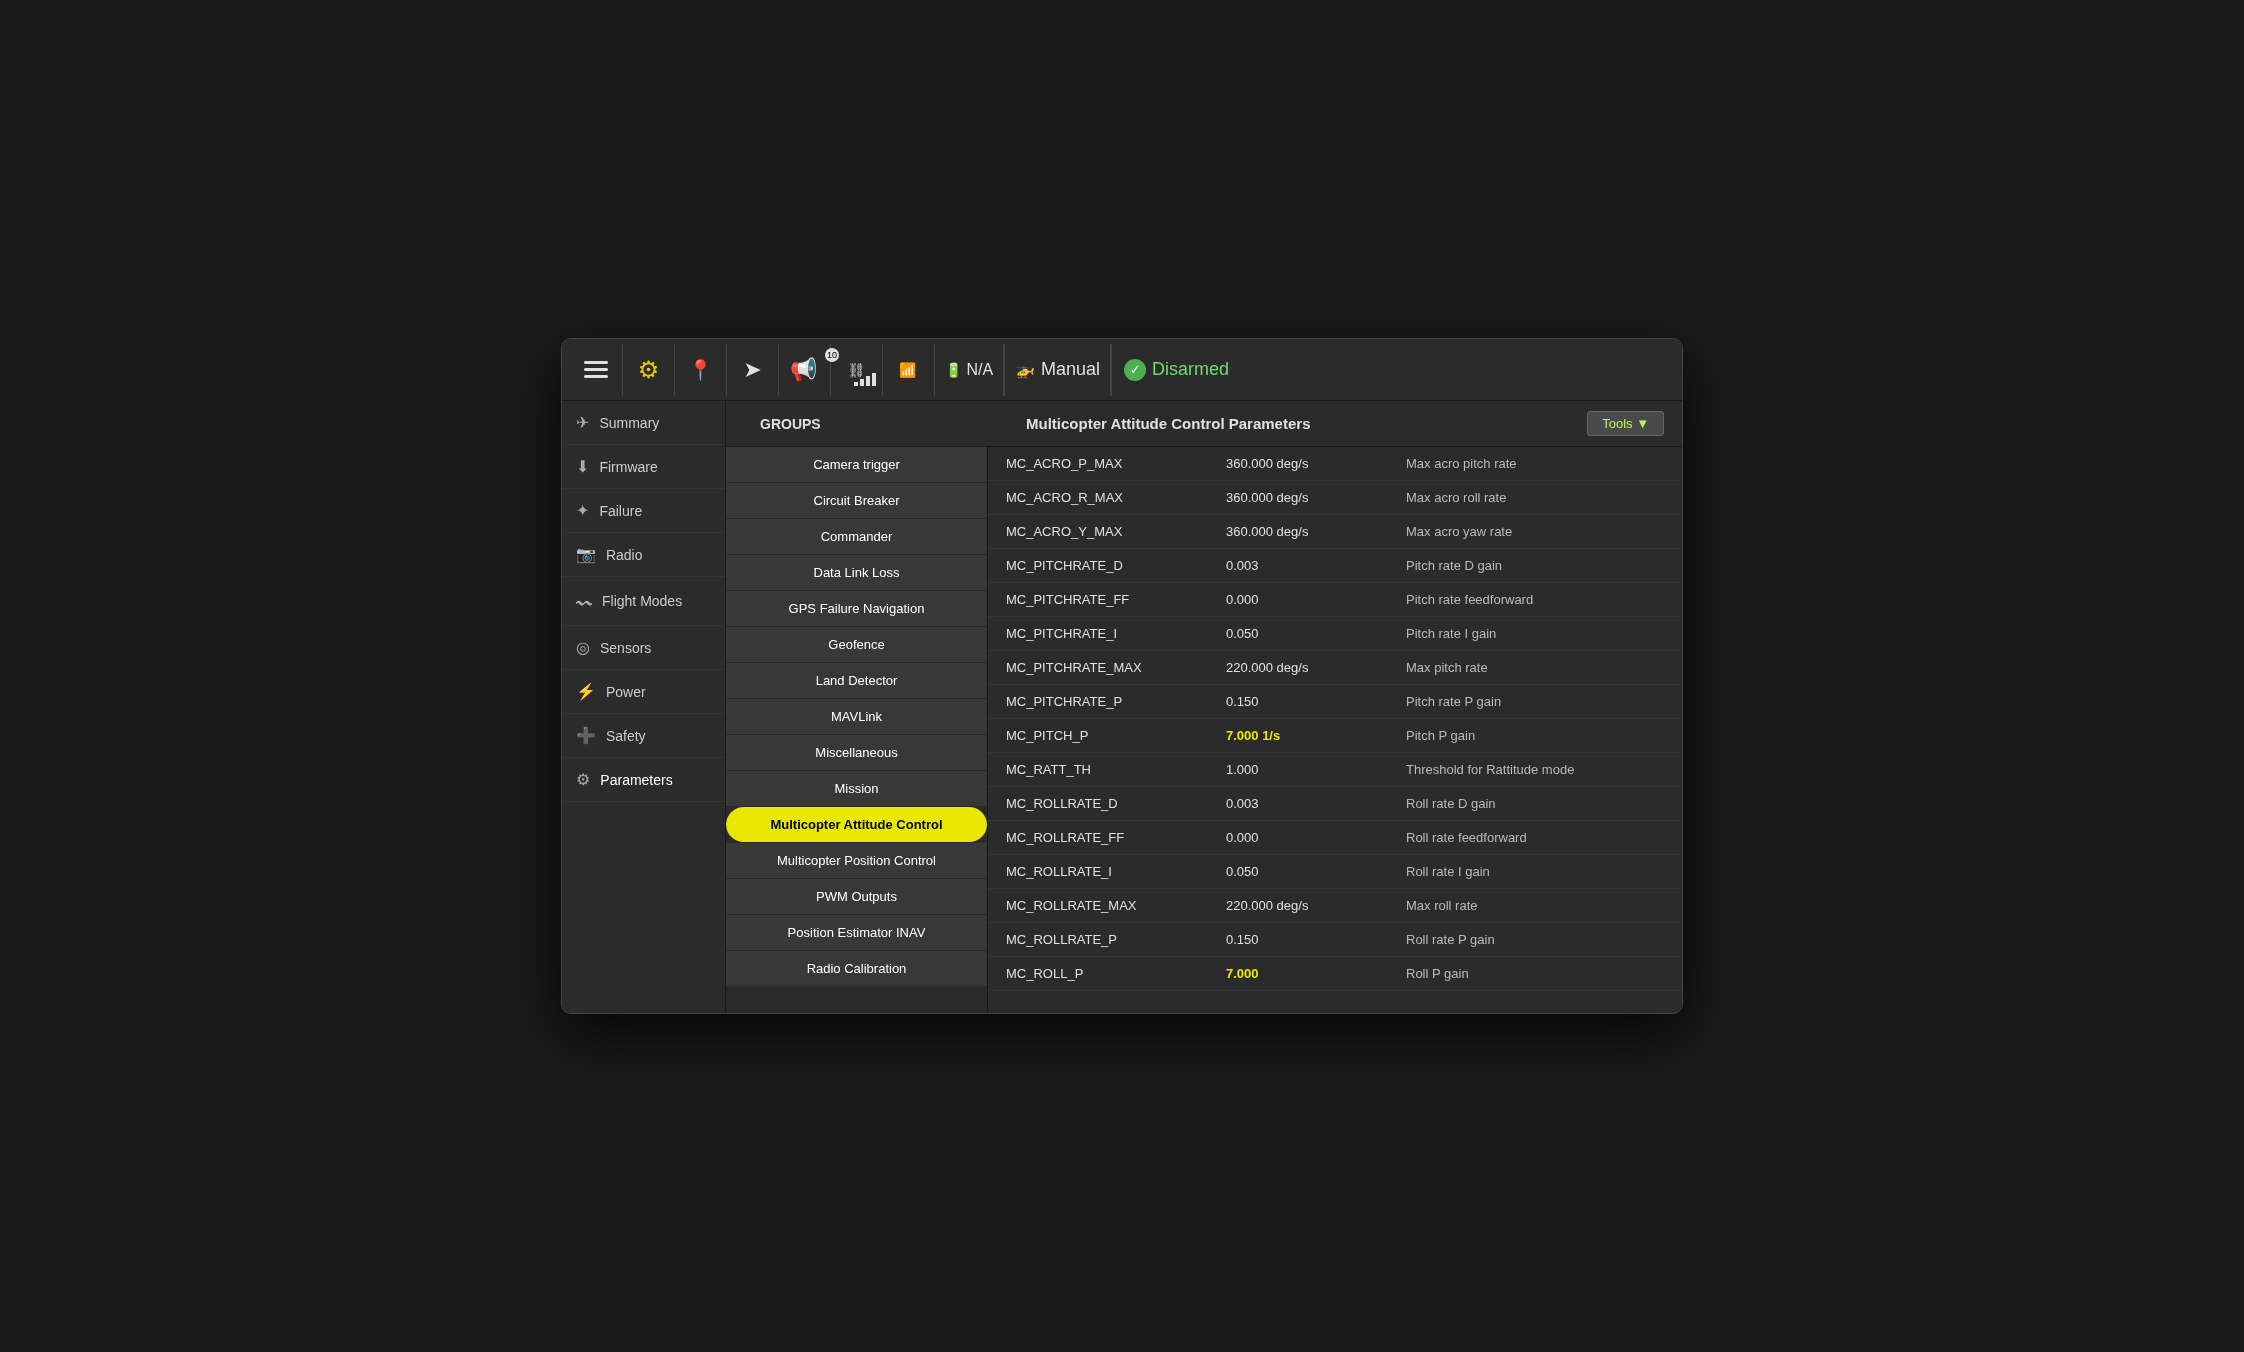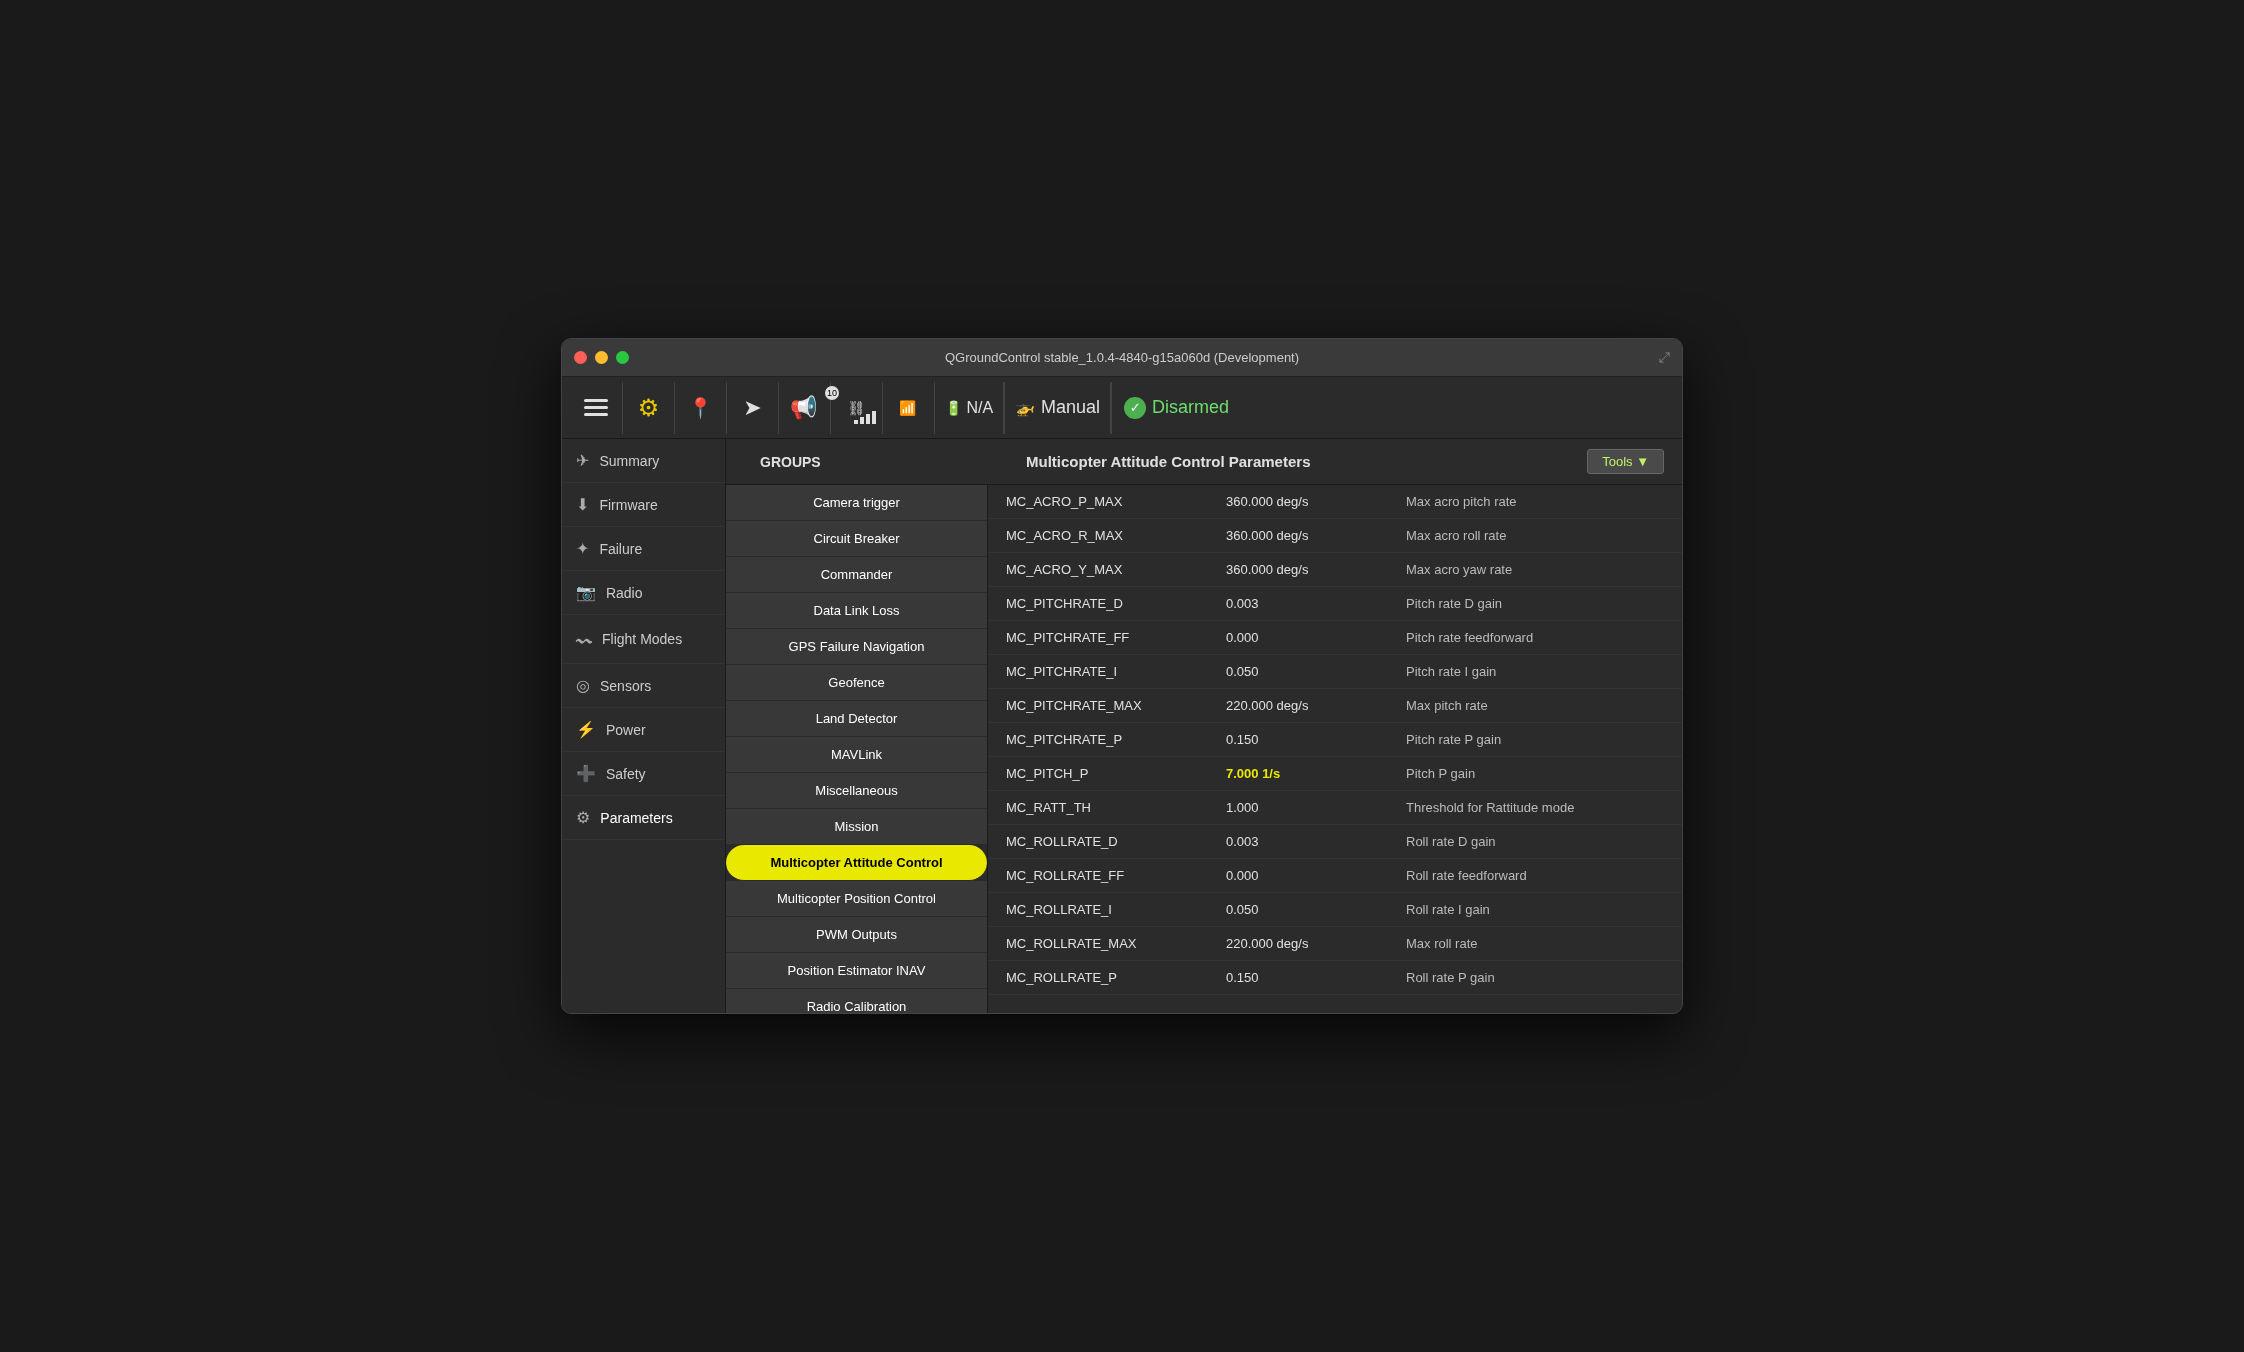--- a/index.html
+++ b/index.html
@@ -267,29 +267,20 @@
       height: 3px;
       background: #e0e0e0;
       border-radius: 2px;
     }
   </style>
 </head>
 <body>
 
 <div class="window">
 
-  <div class="titlebar">
-    <div class="window-controls">
-      <button class="wc-btn wc-close"></button>
-      <button class="wc-btn wc-min"></button>
-      <button class="wc-btn wc-max"></button>
-    </div>
-    <span class="title-text">QGroundControl stable_1.0.4-4840-g15a060d (Development)</span>
-    <span class="window-expand">⤢</span>
-  </div>
 
   <div class="toolbar">
     <div class="hamburger-lines" style="padding: 0 14px; border-right: 1px solid #444; height: 52px; display: flex; flex-direction: column; justify-content: center; margin-right: 0;">
       <div class="ham-line"></div>
       <div class="ham-line"></div>
       <div class="ham-line"></div>
     </div>
     <div class="toolbar-btn" style="font-size: 24px; color: #e8c800;">
       <span>⚙</span>
     </div>
@@ -467,17 +458,22 @@
             <div class="param-row">
     <span class="param-name">MC_ROLLRATE_MAX</span>
     <span class="param-value">220.000 deg/s</span>
     <span class="param-desc">Max roll rate</span>
   </div>
             <div class="param-row">
     <span class="param-name">MC_ROLLRATE_P</span>
     <span class="param-value">0.150</span>
     <span class="param-desc">Roll rate P gain</span>
   </div>
+            <div class="param-row">
+    <span class="param-name">MC_ROLL_P</span>
+    <span class="param-value highlight">7.000</span>
+    <span class="param-desc">Roll P gain</span>
+  </div>
           </div>
       </div>
     </div>
   </div>
 </div>
 
 </body></html>

